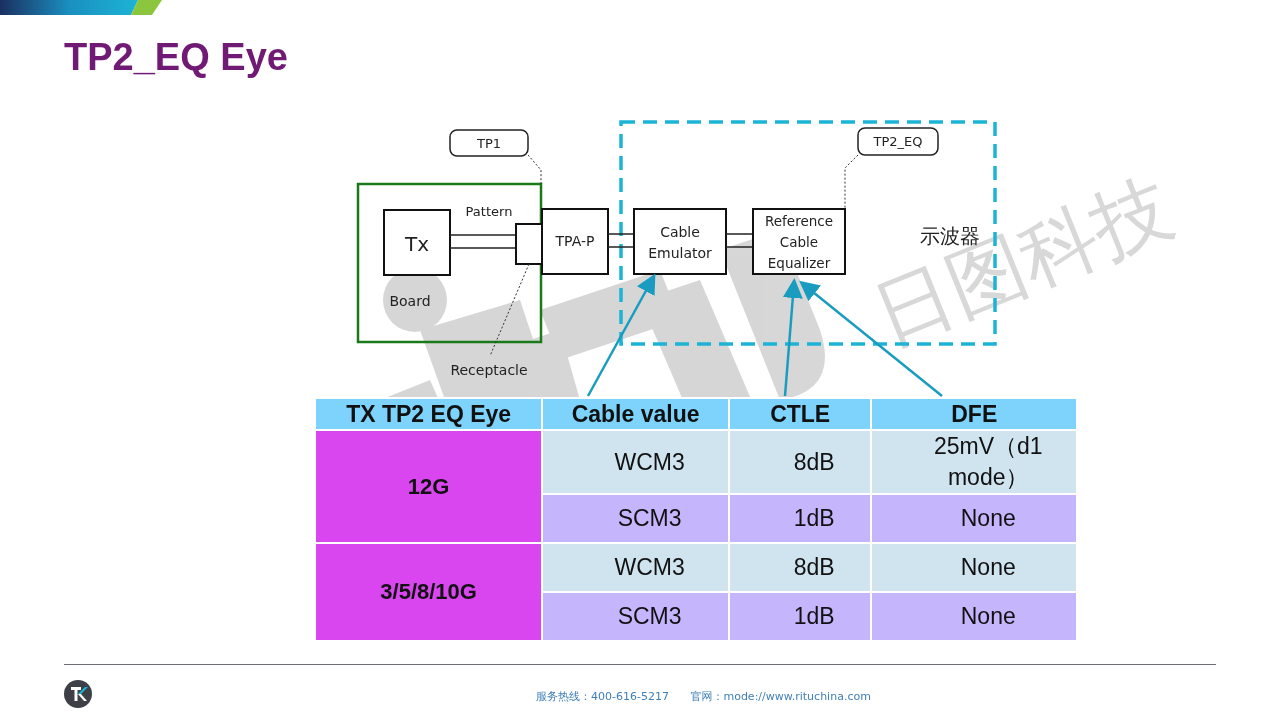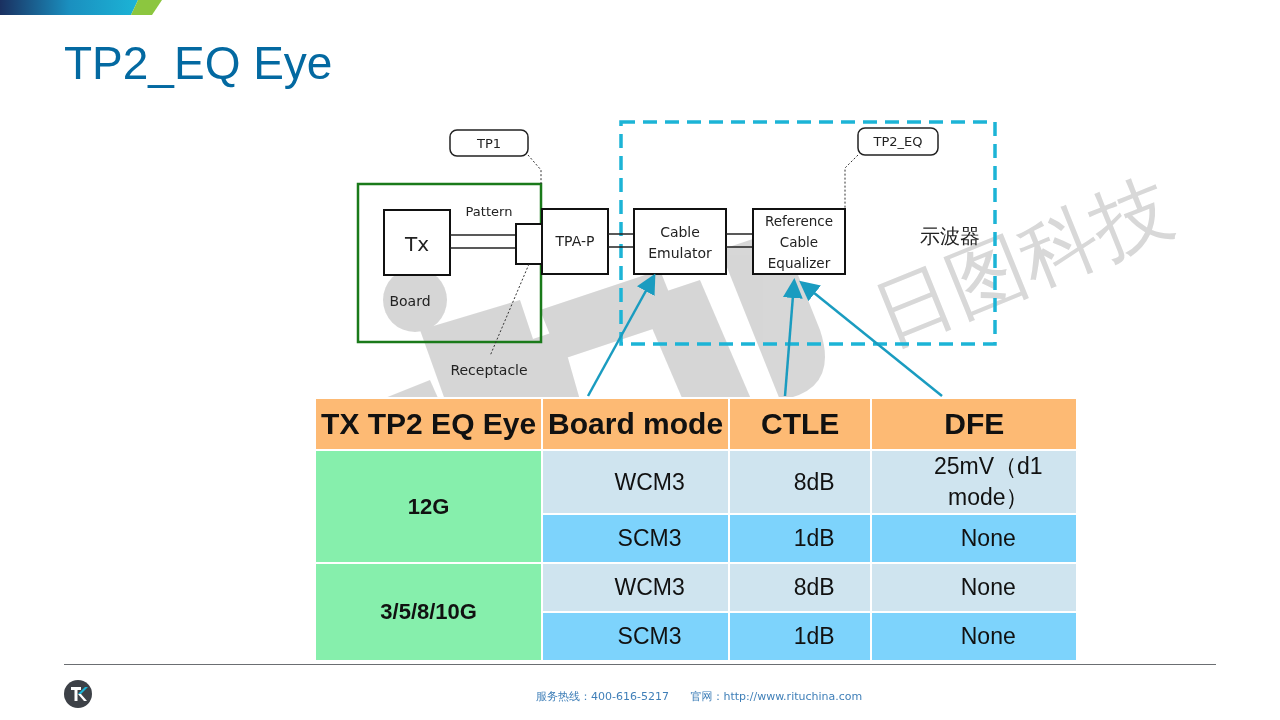--- a/index.html
+++ b/index.html
@@ -3,46 +3,46 @@
   <meta charset="utf-8">
   <style>
     * { margin: 0; padding: 0; box-sizing: border-box; }
     html, body { width: 1280px; height: 720px; background: #ffffff; overflow: hidden; }
     body { position: relative; font-family: "Liberation Sans", sans-serif; }
 
     .top-bar { position: absolute; left: 0; top: 0; width: 165px; height: 15px; }
     .page-title {
       position: absolute; left: 64px; top: 36px;
       font-family: "Liberation Sans", sans-serif;
-      font-weight: normal; font-size: 46px; color: #0369a1;
+      font-weight: bold; font-size: 38px; color: #701a75;
       letter-spacing: 0px;
     }
 
     .diagram { position: absolute; left: 0; top: 0; width: 1280px; height: 720px; }
     .diagram text { font-family: "DejaVu Sans", sans-serif; fill: #222; }
 
     .watermark { position: absolute; left: 0; top: 0; width: 1280px; height: 720px; pointer-events: none; }
 
     table.eq-table {
       position: absolute; left: 314px; top: 397px;
       width: 764px; border-collapse: collapse;
       font-family: "Liberation Sans", sans-serif;
     }
     table.eq-table th, table.eq-table td {
       border: 2px solid #ffffff; text-align: center; color: #111;
     }
     table.eq-table th {
-      background: #fdba74; font-weight: bold; font-size: 30px; height: 52px;
+      background: #7dd3fc; font-weight: bold; font-size: 23px; height: 32px;
     }
     table.eq-table td.speed {
-      background: #86efac; font-weight: bold; font-size: 22px;
+      background: #d946ef; font-weight: bold; font-size: 22px;
     }
     table.eq-table td.val { font-size: 23px; height: 49px; padding-left: 28px; }
     tr.row-a td.val { background: #cfe4ef; }
-    tr.row-b td.val { background: #7dd3fc; }
+    tr.row-b td.val { background: #c4b5fd; }
 
     .footer-line { position: absolute; left: 64px; top: 664px; width: 1152px; height: 1px; background: #6b6e72; }
     .footer-logo { position: absolute; left: 63px; top: 679px; width: 30px; height: 30px; }
     .footer-text {
       position: absolute; left: 536px; top: 689px;
       font-family: "DejaVu Sans", sans-serif; font-size: 11px; color: #3f7fb8;
     }
     .footer-text span { margin-right: 18px; text-align: right; }
     .page-number {
       position: absolute; left: 1204px; top: 688px;
@@ -128,21 +128,21 @@
   </defs>
   <line x1="588" y1="396" x2="653" y2="278" stroke="#1a9cc0" stroke-width="2.5" marker-end="url(#ah)"></line>
   <line x1="785" y1="396" x2="794" y2="283" stroke="#1a9cc0" stroke-width="2.5" marker-end="url(#ah)"></line>
   <line x1="942" y1="396" x2="803" y2="284" stroke="#1a9cc0" stroke-width="2.5" marker-end="url(#ah)"></line>
 </svg>
 
 <table class="eq-table">
   <thead>
     <tr>
       <th style="width:228px">TX TP2 EQ  Eye</th>
-      <th style="width:187px">Board mode</th>
+      <th style="width:187px">Cable value</th>
       <th style="width:143px">CTLE</th>
       <th style="width:206px">DFE</th>
     </tr>
   </thead>
   <tbody>
     <tr class="row-a">
       <td class="speed" rowspan="2">12G</td>
       <td class="val">WCM3</td>
       <td class="val">8dB</td>
       <td class="val">25mV（d1 mode）</td>
@@ -169,15 +169,15 @@
 <div class="footer-line"></div>
 <svg class="footer-logo" viewBox="0 0 30 30">
   <circle cx="15" cy="15" r="14" fill="#3d4147"></circle>
   <rect x="8" y="8" width="10" height="3" fill="#ffffff"></rect>
   <rect x="11.5" y="8" width="3" height="14" fill="#ffffff"></rect>
   <polygon points="15,15 22,8 25,8 18,15" fill="#1cb4d6"></polygon>
   <polygon points="15,15 18,15 24,22 21,22" fill="#ffffff"></polygon>
 </svg>
 <div class="footer-text">
   <span>服务热线：400-616-5217</span>
-  <span>官网：http://www.rituchina.com</span>
+  <span>官网：mode://www.rituchina.com</span>
 </div>
 <div class="page-number">26</div>
 
 </body></html>

